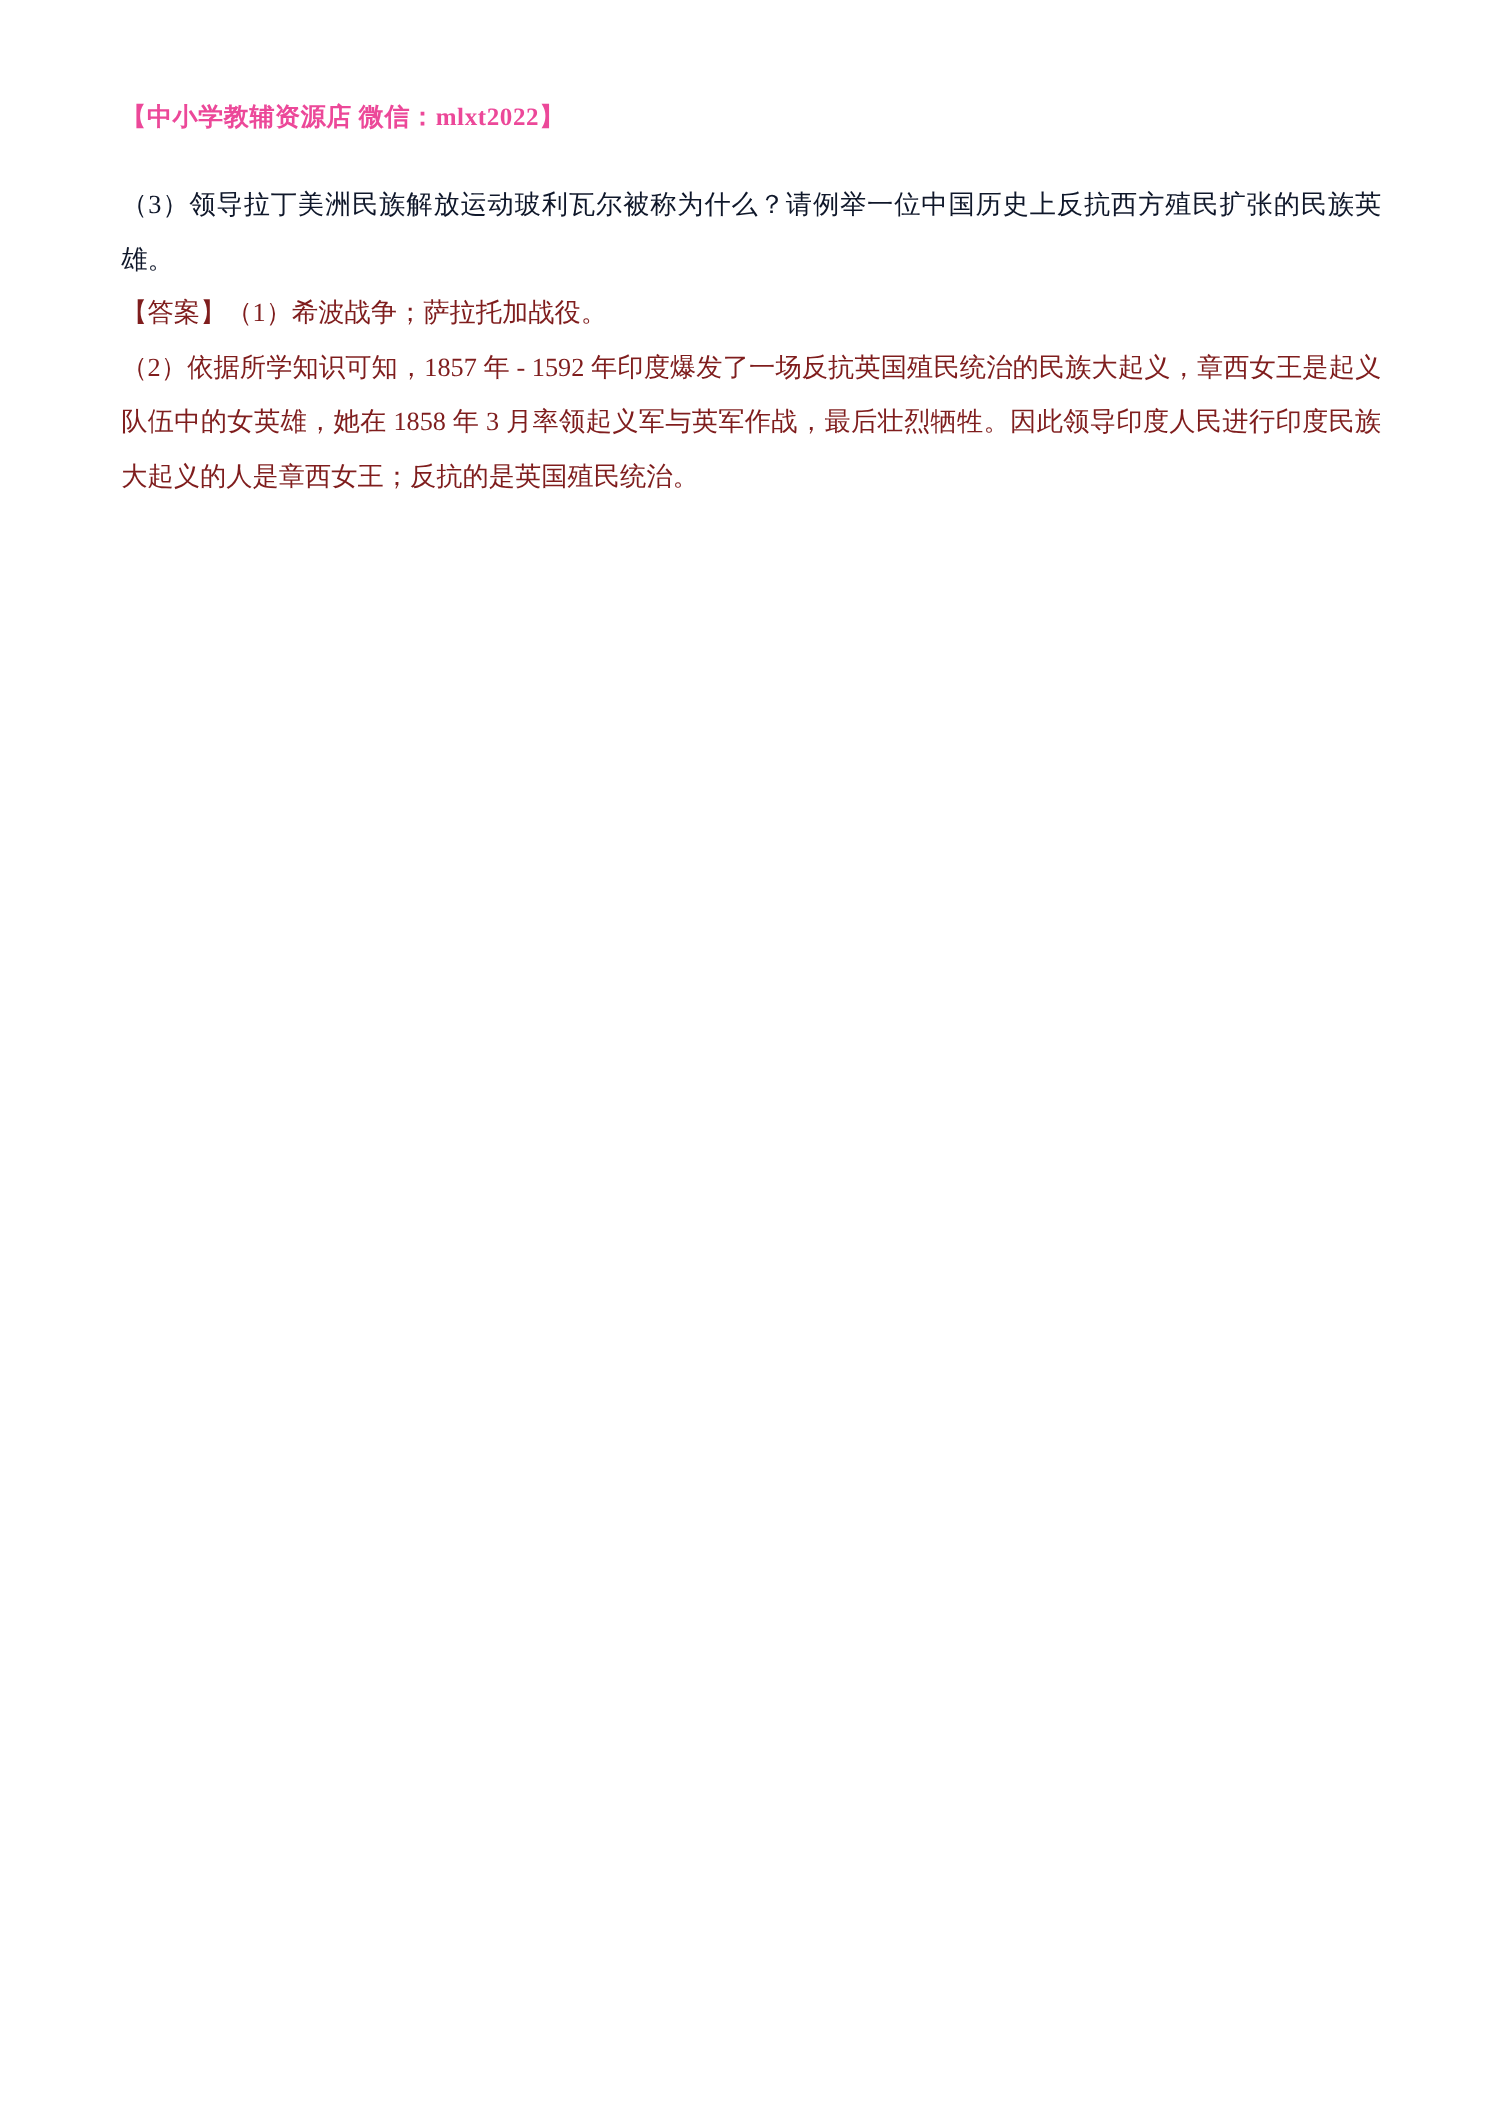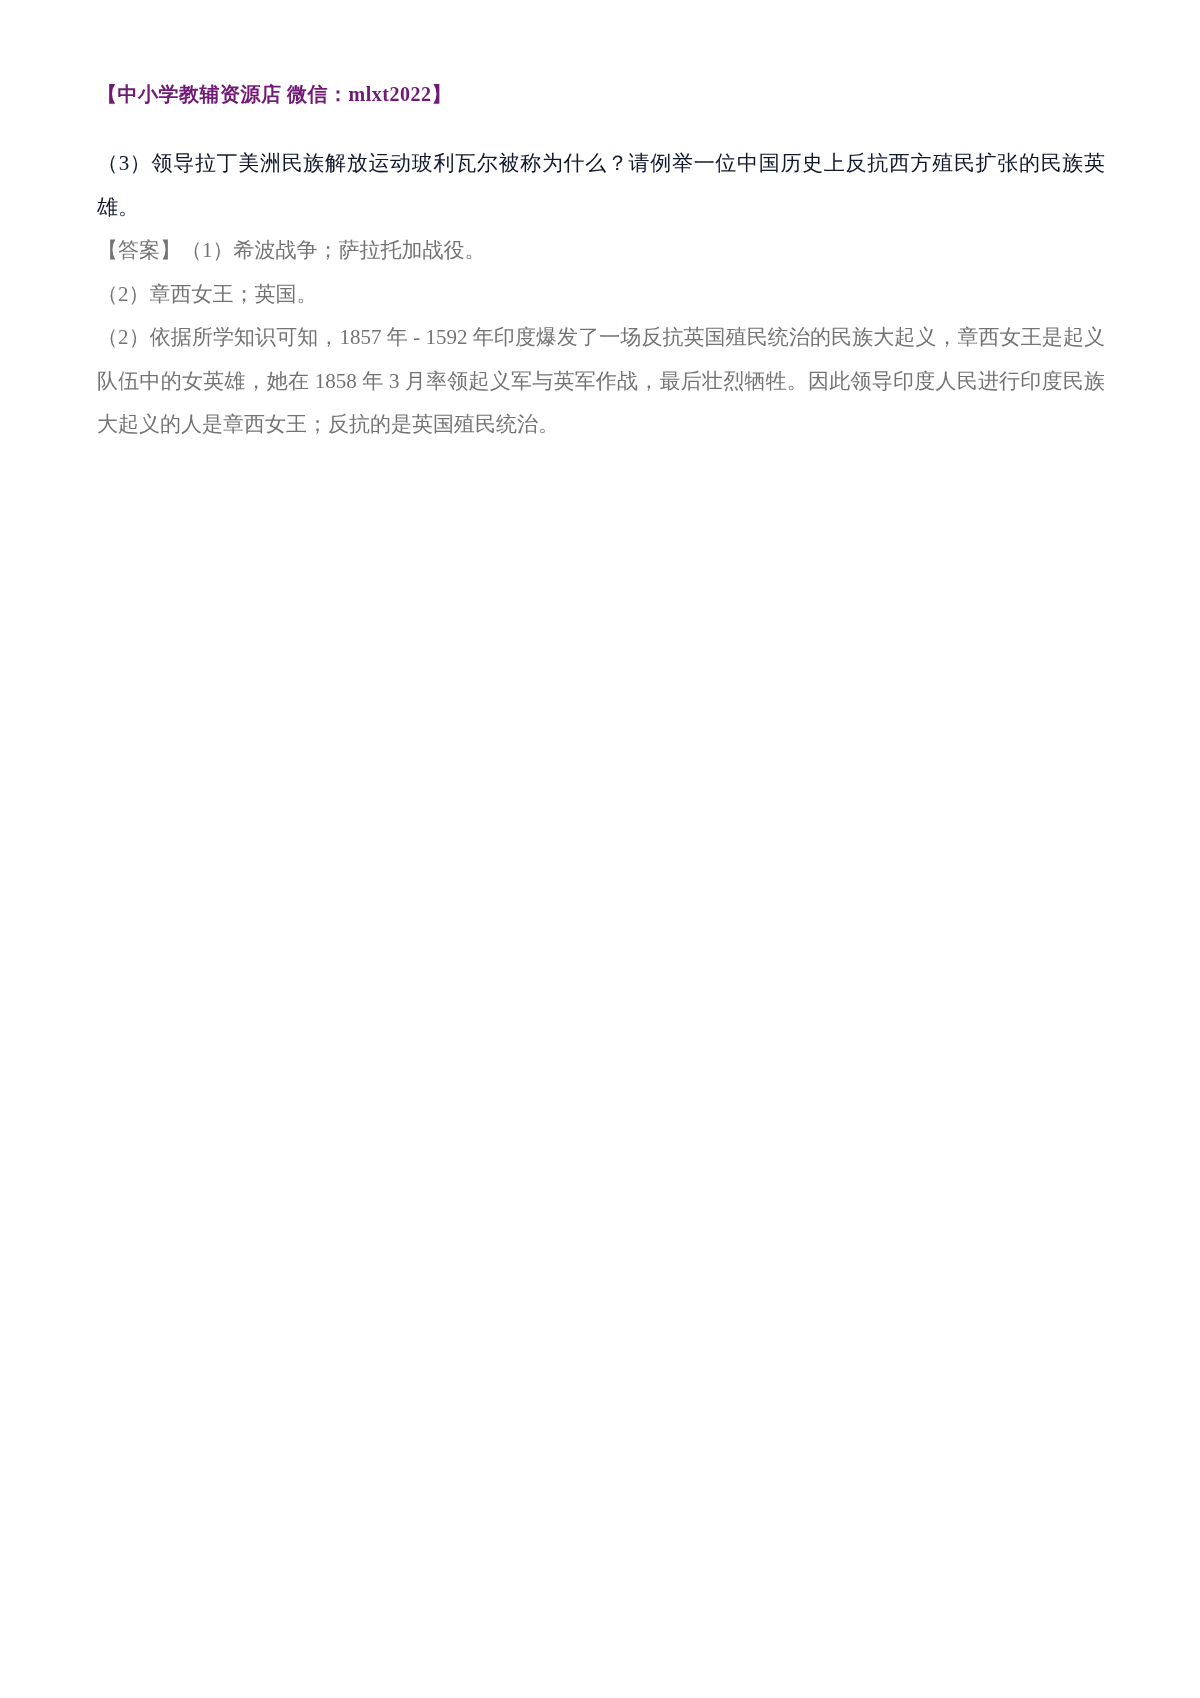--- a/index.html
+++ b/index.html
@@ -19,56 +19,55 @@
     position: absolute;
     top: 0;
     left: 97px;
     width: 1008px;
   }
   .doc-header {
     margin-top: 80px;
     font-size: 20px;
     line-height: 28px;
     font-weight: bold;
-    color: #701a75;
+    color: #ec4899;
     letter-spacing: 0.5px;
   }
   .body-text {
     font-size: 21px;
     line-height: 43.5px;
     text-align: justify;
   }
   p.para {
     margin: 0;
     padding: 0;
   }
   .question-block {
     margin-top: 34px;
   }
   .question {
     color: #0f172a;
   }
   .red {
-    color: #737373;
+    color: #7f1d1d;
   }
   
 </style>
 </head>
 <body>
 
 <div class="doc">
 
   <div class="doc-header">【中小学教辅资源店 微信：mlxt2022】</div>
 
   <div class="body-text question-block">
     <p class="para question">（3）领导拉丁美洲民族解放运动玻利瓦尔被称为什么？请例举一位中国历史上反抗西方殖民扩张的民族英雄。</p>
   </div>
 
   <div class="body-text">
     <p class="para red">【答案】（1）希波战争；萨拉托加战役。</p>
-    <p class="para red">（2）章西女王；英国。</p>
   </div>
 
   <div class="body-text">
     <p class="para red">（2）依据所学知识可知，1857 年 - 1592 年印度爆发了一场反抗英国殖民统治的民族大起义，章西女王是起义队伍中的女英雄，她在 1858 年 3 月率领起义军与英军作战，最后壮烈牺牲。因此领导印度人民进行印度民族大起义的人是章西女王；反抗的是英国殖民统治。</p>
   </div>
 
 </div>
 
 </body></html>

